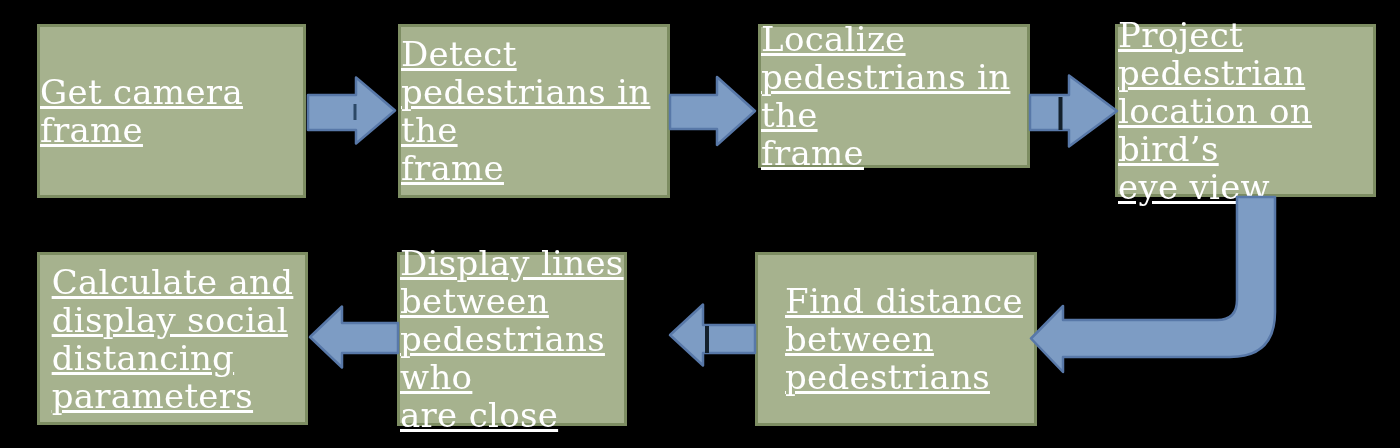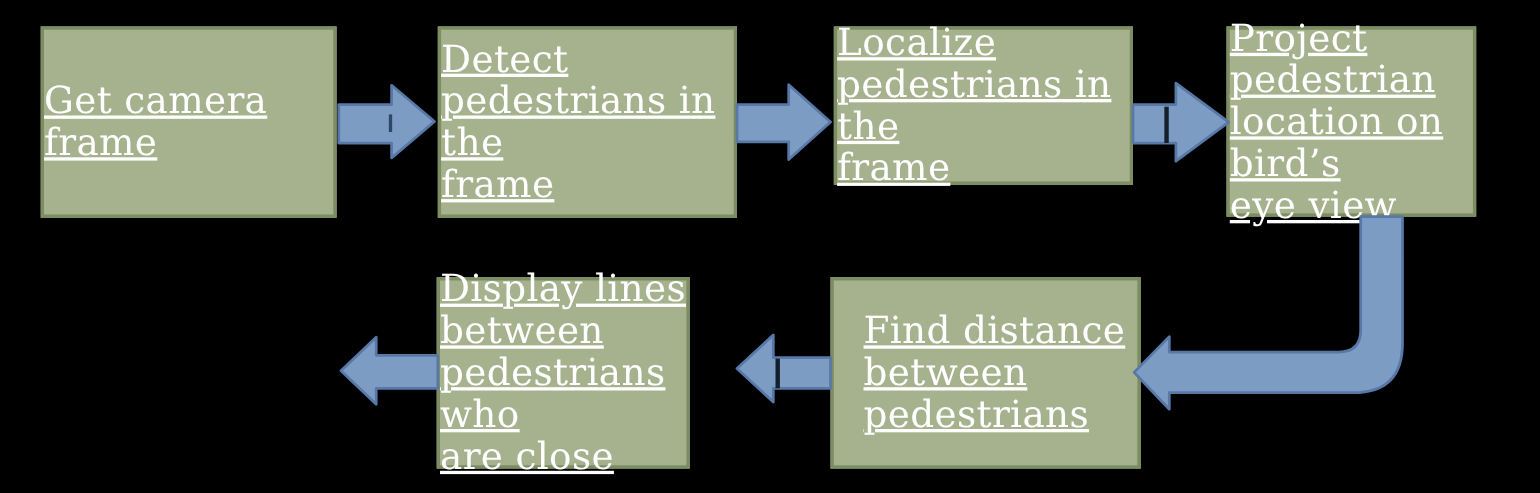--- a/index.html
+++ b/index.html
@@ -49,21 +49,21 @@
     fill: var(--arrow-seam, #2c4866);
   }
   .cursor {
     fill: var(--cursor-mark, #13202c);
   }
 
   
   #box-1 { left: 37px;   top: 24px;  width: 269px; height: 174px; }
   #box-2 { left: 398px;  top: 24px;  width: 272px; height: 174px; }
   #box-3 { left: 758px;  top: 24px;  width: 272px; height: 144px; }
-  #box-4 { left: 1115px; top: 24px;  width: 227px; height: 173px; }
+  #box-4 { left: 1115px; top: 24px;  width: 261px; height: 173px; }
   #box-5 { left: 755px;  top: 252px; width: 282px; height: 174px; padding-left: 16px; }
   #box-6 { left: 397px;  top: 252px; width: 230px; height: 174px; }
   #box-7 { left: 37px;   top: 252px; width: 271px; height: 173px; }
 </style>
 </head>
 <body>
 
 <div class="canvas">
 
   <div class="step" id="box-1">
@@ -88,20 +88,26 @@
     <span>Find distance
 between
 pedestrians</span>
   </div>
   <div class="step" id="box-6">
     <span>Display lines
 between
 pedestrians who
 are close</span>
   </div>
+  <div class="step" id="box-7">
+    <span>Calculate and
+display social
+distancing
+parameters</span>
+  </div>
 
   <svg class="arrow-layer" viewBox="0 0 1400 448">
 
     <polygon class="arrow" points="308,95 356,95 356,77.5 395,110.5 356,143.5 356,130 308,130"></polygon>
     <rect class="seam" x="353.5" y="104" width="3" height="16"></rect>
 
     <polygon class="arrow" points="670,95 717,95 717,77 755,111 717,145 717,129 670,129"></polygon>
 
     <polygon class="arrow" points="1030,95 1069,95 1069,75.5 1117,111 1069,146.5 1069,130 1030,130"></polygon>
     <rect class="cursor" x="1058.5" y="97" width="4" height="33"></rect>

